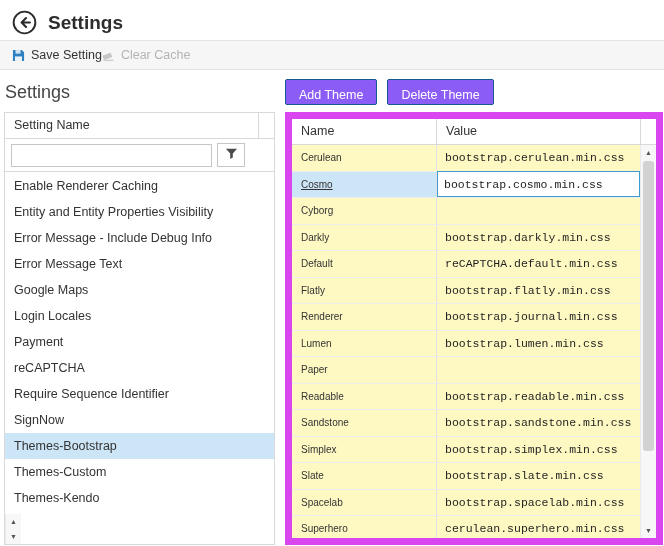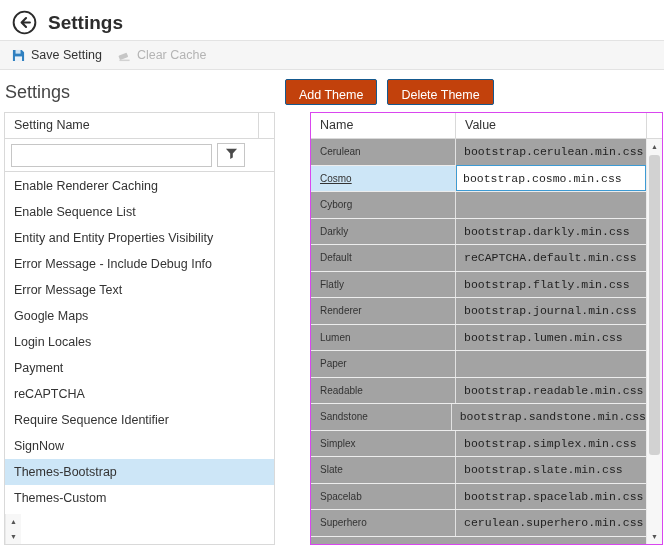--- a/index.html
+++ b/index.html
@@ -9,33 +9,33 @@
     font-family:"Liberation Sans", sans-serif; color:#333;
   }
   
   .app-header { display:flex; align-items:center; gap:11px; padding:7px 0 0 12px; height:38px; }
   .back-btn { width:25px; height:25px; display:inline-flex; cursor:pointer; }
   .page-title { font-size:19px; font-weight:700; color:#2d2d2d; }
   
   .toolbar {
     height:30px; margin-top:2px; background:#f6f6f6;
     border-top:1px solid #e3e3e3; border-bottom:1px solid #e3e3e3;
-    display:flex; align-items:center; padding-left:12px; gap:16px;
+    display:flex; align-items:center; padding-left:12px; 
   }
   .tb-btn {
     display:flex; align-items:center; gap:6px; font-size:12.5px; color:#333;
     background:none; border:none; font-family:inherit; cursor:pointer;
   }
   .tb-btn.disabled { color:#b4b4b4; cursor:default; }
   .tb-icon { display:inline-flex; }
   
   .section-heading { position:absolute; left:5px; top:82px; font-size:18px; color:#454545; font-weight:400; }
   .right-buttons { position:absolute; left:285px; top:79px; display:flex; gap:10px; }
   .btn-primary {
-    height:26px; padding:8px 13px; background:#c2410c; border:1px solid #15598e;
+    height:26px; padding:8px 13px; background:#8b5cf6; border:1px solid #15598e;
     color:#fff; font-size:12.5px; border-radius:2px; font-family:inherit; cursor:pointer;
   }
   
   .left-grid { position:absolute; left:4px; top:112px; width:271px; bottom:1px; border:1px solid #d9d9d9; background:#fff; }
   .lg-hdr { height:26px; border-bottom:1px solid #d9d9d9; display:flex; background:#fff; }
   .lg-hdr-cell { flex:1; line-height:25px; padding-left:9px; font-size:12.5px; color:#333; }
   .lg-hdr-spacer { width:16px; border-left:1px solid #d9d9d9; }
   .filter-row { height:33px; border-bottom:1px solid #d9d9d9; display:flex; align-items:center; padding:0 6px; gap:5px; }
   .filter-input { width:201px; height:23px; border:1px solid #c6c6c6; padding:0 6px; font-size:12px; font-family:inherit; }
   .filter-btn { width:28px; height:24px; border:1px solid #c6c6c6; background:#fff; display:flex; align-items:center; justify-content:center; cursor:pointer; }
@@ -44,21 +44,21 @@
   .item { height:26px; line-height:26px; padding-left:9px; font-size:12.5px; white-space:nowrap; overflow:hidden; cursor:pointer; }
   .item.selected { background:#cde6f7; }
   
   .sb { width:16px; background:#f7f7f7; border-left:1px solid #eaeaea; display:flex; flex-direction:column; }
   .sb-btn { height:15px; display:flex; align-items:center; justify-content:center; font-size:7px; color:#555; cursor:pointer; }
   .sb-track { flex:1; position:relative; }
   .sb-thumb { position:absolute; left:2px; right:2px; background:#d2d2d2; border-radius:3px; }
   .sb-thumb.left-thumb { top:32%; height:42%; }
   .sb-thumb.right-thumb { top:1px; height:80%; }
   
-  .right-grid { position:absolute; left:285px; right:1px; top:112px; bottom:1px; border:1px solid #d946ef; background:#a3a3a3;margin-left:25px; }
+  .right-grid { position:absolute; left:285px; right:1px; top:112px; bottom:1px; border:7px solid #d946ef; background:#fef9c3; }
   .rg-hdr { height:26px; border-bottom:1px solid #d9d9d9; display:flex; background:#fff; }
   .rg-hdr .hname { width:145px; border-right:1px solid #d9d9d9; line-height:25px; padding-left:9px; font-size:12.5px; }
   .rg-hdr .hvalue { flex:1; line-height:25px; padding-left:9px; font-size:12.5px; }
   .rg-hdr .hspacer { width:16px; border-left:1px solid #d9d9d9; }
   .rows-wrap { position:absolute; top:26px; bottom:0; left:0; right:0; display:flex; }
   .themes-rows { flex:1; overflow:hidden; }
   .trow { display:flex; height:26.5px; border-bottom:1px solid #ededed; cursor:pointer; }
   .cell-name { width:145px; border-right:1px solid #e2e2e2; line-height:26px; padding-left:9px; font-size:10px; }
   .cell-value { flex:1; display:flex; align-items:center; padding-left:8px;
     font-family:"Liberation Mono","DejaVu Sans Mono",monospace; font-size:11.5px; color:#1f1f1f; }
@@ -122,21 +122,20 @@
       <span>
         <svg width="13" height="13" viewBox="0 0 14 14">
             <path d="M1 2 h12 l-4.6 5 v4.4 l-2.8 1.5 V7 Z" fill="#4a4a4a"></path>
           </svg>
       </span>
     </button>
   </div>
   <div class="list-wrap">
     <div class="settings-list">
         <div class="item">Enable Renderer Caching</div>
-        <div class="item">Enable Sequence List</div>
         <div class="item">Entity and Entity Properties Visibility</div>
         <div class="item">Error Message - Include Debug Info</div>
         <div class="item">Error Message Text</div>
         <div class="item">Google Maps</div>
         <div class="item">Login Locales</div>
         <div class="item">Payment</div>
         <div class="item">reCAPTCHA</div>
         <div class="item">Require Sequence Identifier</div>
         <div class="item">SignNow</div>
         <div class="item selected">Themes-Bootstrap</div>

